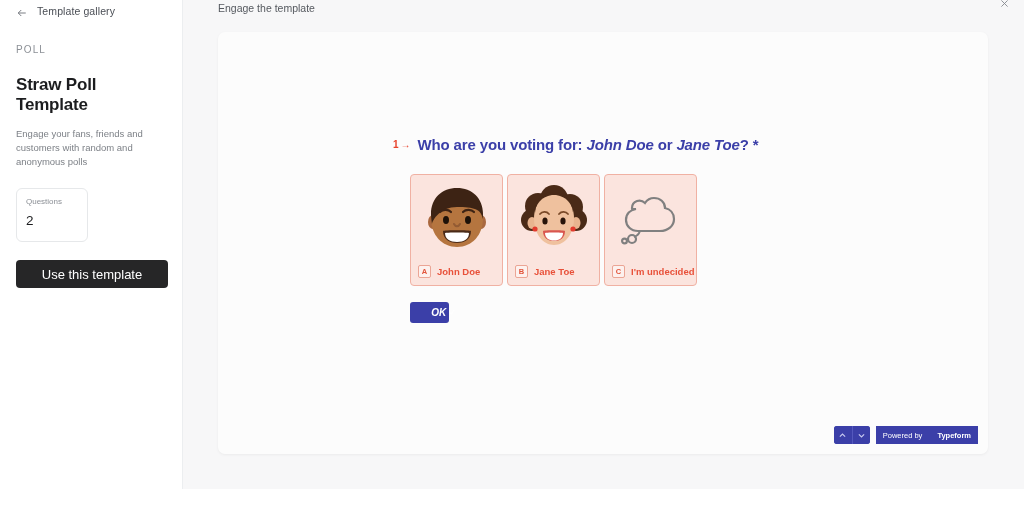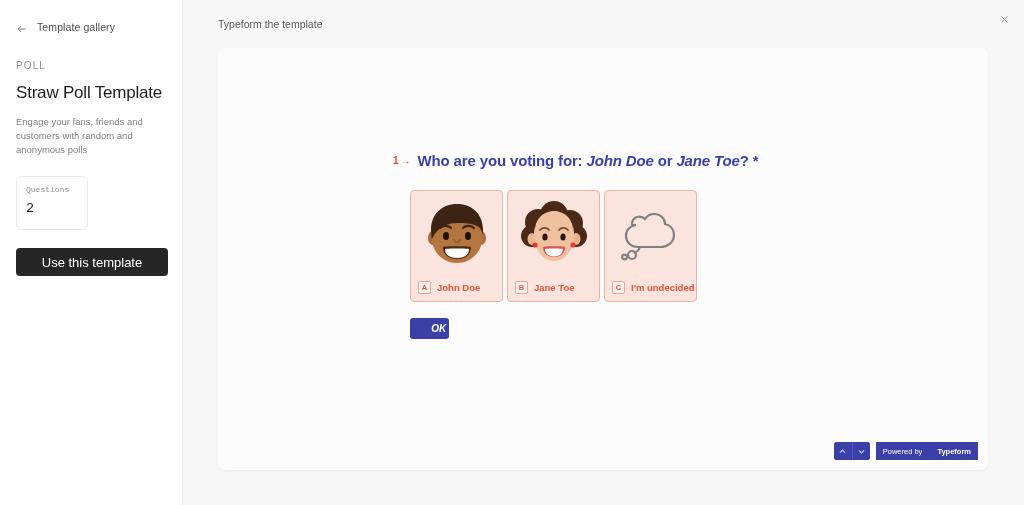--- a/index.html
+++ b/index.html
@@ -2,21 +2,21 @@
 <html><head>
 <meta charset="utf-8">
 <style>
   * { box-sizing: border-box; margin: 0; padding: 0; }
   html, body {
     width: 1024px; height: 505px;
     font-family: "Liberation Sans", sans-serif;
     background: #ffffff;
     overflow: hidden;
   }
-  .app { position: relative; width: 1024px; height: 489px; display: flex; background:#fff; }
+  .app { position: relative; width: 1024px; height: 489px; display: flex; background:#fff;align-items:flex-end; }
 
   
   .sidebar {
     width: 183px; height: 505px;
     background: #ffffff;
     border-right: 1px solid #eceef0;
     padding: 18px 16px 0 16px;
     flex: 0 0 183px;
   }
   .back-link {
@@ -26,29 +26,29 @@
   .back-arrow {
     width: 12px; height: 12px; display:block; color: #6b6f76;
   }
   .back-label { font-size: 10.5px; color: #4a4e55; letter-spacing: .1px; }
 
   .kicker {
     margin-top: 24px;
     font-size: 10px; letter-spacing: 1.1px; color: #8c9096; text-transform: uppercase;
   }
   .title {
-    margin-top: 12px;
-    font-size: 17px; font-weight: 400; color: #1c1d1f; letter-spacing: -.2px;
+    margin-top: 20px;
+    font-size: 17px; font-weight: 700; color: #1c1d1f; letter-spacing: -.2px;
   }
   .desc {
     margin-top: 12px;
     font-size: 9.5px; line-height: 1.45; color: #7d8187; max-width: 152px;
   }
 
-  .stats { display: flex; gap: 8px; margin-top: 20px; font-family: Liberation Mono, monospace; }
+  .stats { display: flex; gap: 8px; margin-top: 20px; }
   .stat {
     width: 72px; height: 54px;
     border: 1px solid #e6e8ea; border-radius: 6px;
     padding: 8px 9px 0 9px;
   }
   .stat-label { font-size: 8px; color: #8c9096; line-height: 1.2; }
   .stat-value { font-size: 13.5px; color: #1c1d1f; margin-top: 6px; }
 
   .use-btn {
     margin-top: 18px;
@@ -189,21 +189,21 @@
         <div class="stat-value">2</div>
       </div>
     </div>
 
     <button class="use-btn">Use this template</button>
   </aside>
 
   <main class="main">
 
     <div class="main-header">
-      <span class="main-header-title">Typeform the template</span>
+      <span class="main-header-title">Engage the template</span>
     </div>
 
     <button class="close-btn">
       <svg width="11" height="11" viewBox="0 0 16 16" fill="none" stroke="currentColor" stroke-width="1.3">
         <path d="M3.5 3.5l9 9M12.5 3.5l-9 9"></path>
       </svg>
     </button>
 
     <section class="preview-card">
 

